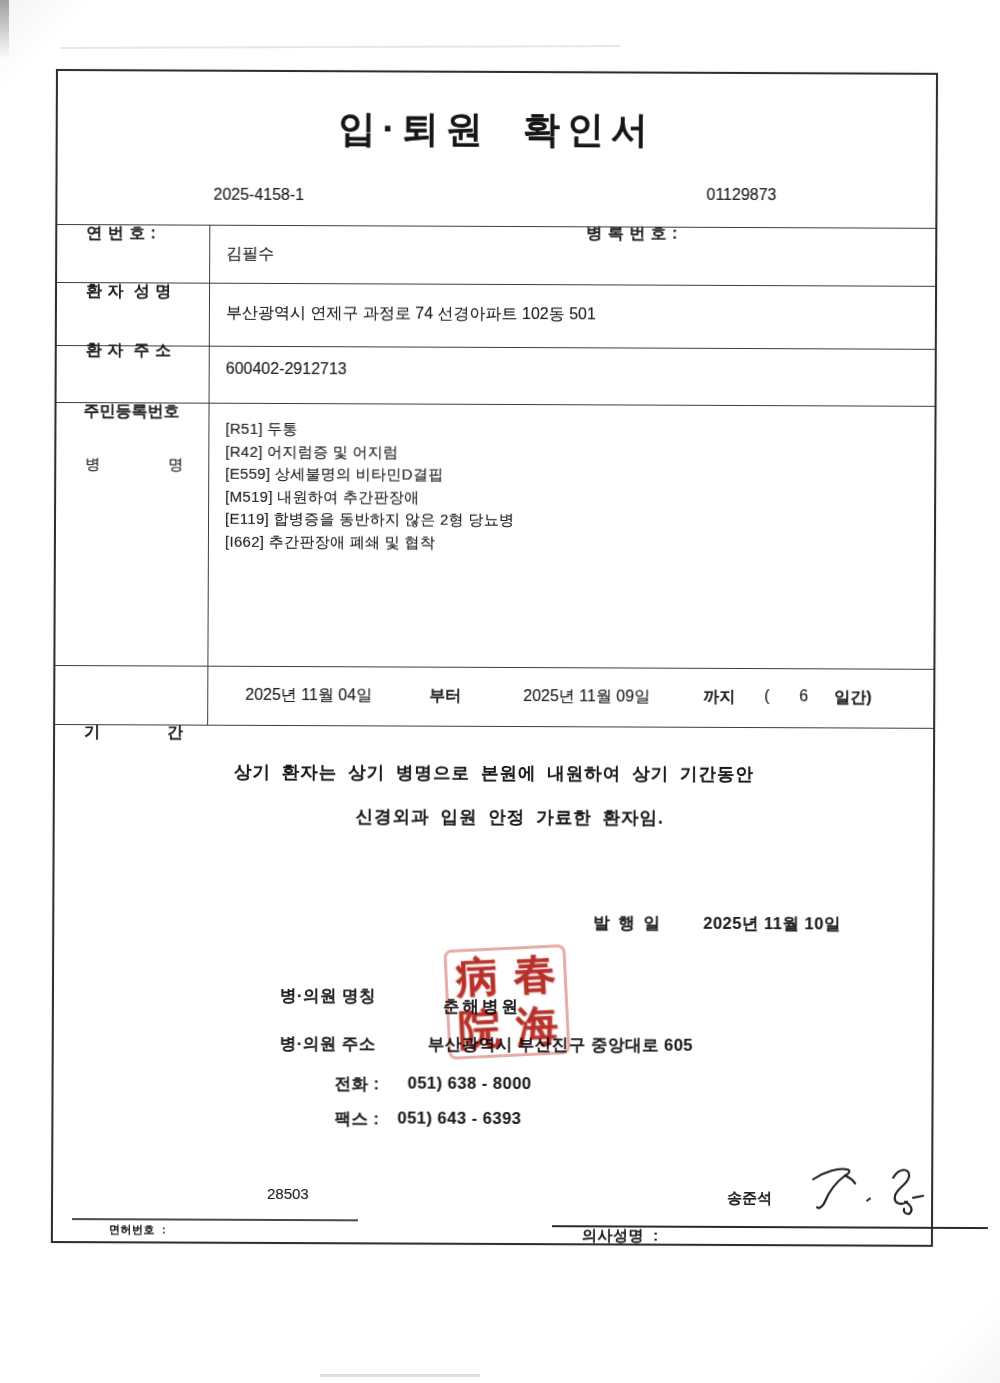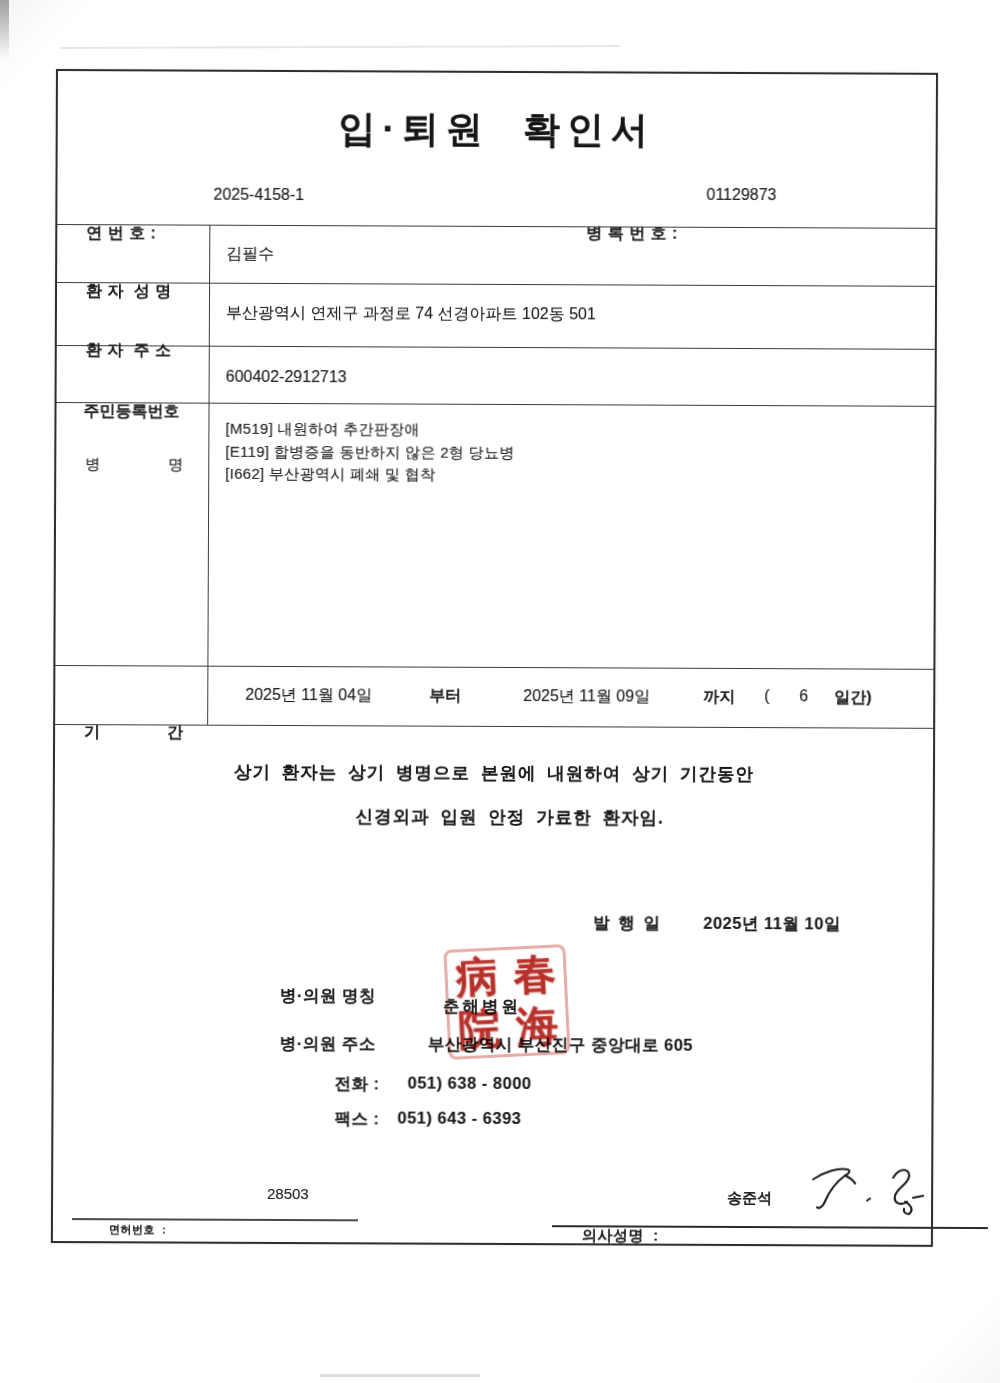--- a/index.html
+++ b/index.html
@@ -88,28 +88,31 @@
     <div class="hline" style="top:653px;"></div>
     <div class="vline" style="left:152px;top:153px;height:500px;"></div>
 
     <div class="abs txt lbl" style="left:29px;top:172px;">환 자  성 명</div>
     <div class="abs txt val" style="left:169px;top:172px;">김필수</div>
 
     <div class="abs txt lbl" style="left:29px;top:231px;">환 자  주 소</div>
     <div class="abs txt val" style="left:169px;top:231px;">부산광역시 연제구 과정로 74 선경아파트 102동 501</div>
 
     <div class="abs txt lbl" style="left:27px;top:292px;letter-spacing:0;">주민등록번호</div>
-    <div class="abs txt val" style="left:169px;top:296px;">600402-2912713</div>
+    <div class="abs txt val" style="left:169px;top:288px;">600402-2912713</div>
 
     <div class="abs txt" style="left:29px;top:384px;font-size:15px;font-weight:500;">병</div>
     <div class="abs txt" style="left:112px;top:384px;font-size:15px;font-weight:500;">명</div>
     <div class="abs diag-list" style="left:169px;top:346px;">
+      <div class="txt">[R51] 두통</div>
+      <div class="txt">[R42] 어지럼증 및 어지럼</div>
+      <div class="txt">[E559] 상세불명의 비타민D결핍</div>
       <div class="txt">[M519] 내원하여 추간판장애</div>
       <div class="txt">[E119] 합병증을 동반하지 않은 2형 당뇨병</div>
-      <div class="txt">[I662] 부산광역시 폐쇄 및 협착</div>
+      <div class="txt">[I662] 추간판장애 폐쇄 및 협착</div>
     </div>
 
     <div class="abs txt lbl" style="left:29px;top:613px;">기</div>
     <div class="abs txt lbl" style="left:112px;top:613px;">간</div>
     <div class="abs txt val" style="left:190px;top:613px;">2025년 11월 04일</div>
     <div class="abs txt val" style="left:374px;top:613px;font-weight:600;">부터</div>
     <div class="abs txt val" style="left:468px;top:613px;">2025년 11월 09일</div>
     <div class="abs txt val" style="left:648px;top:613px;font-weight:600;font-family:Liberation Mono, monospace;">까지</div>
     <div class="abs txt val" style="left:709px;top:613px;">(</div>
     <div class="abs txt val" style="left:744px;top:613px;">6</div>

